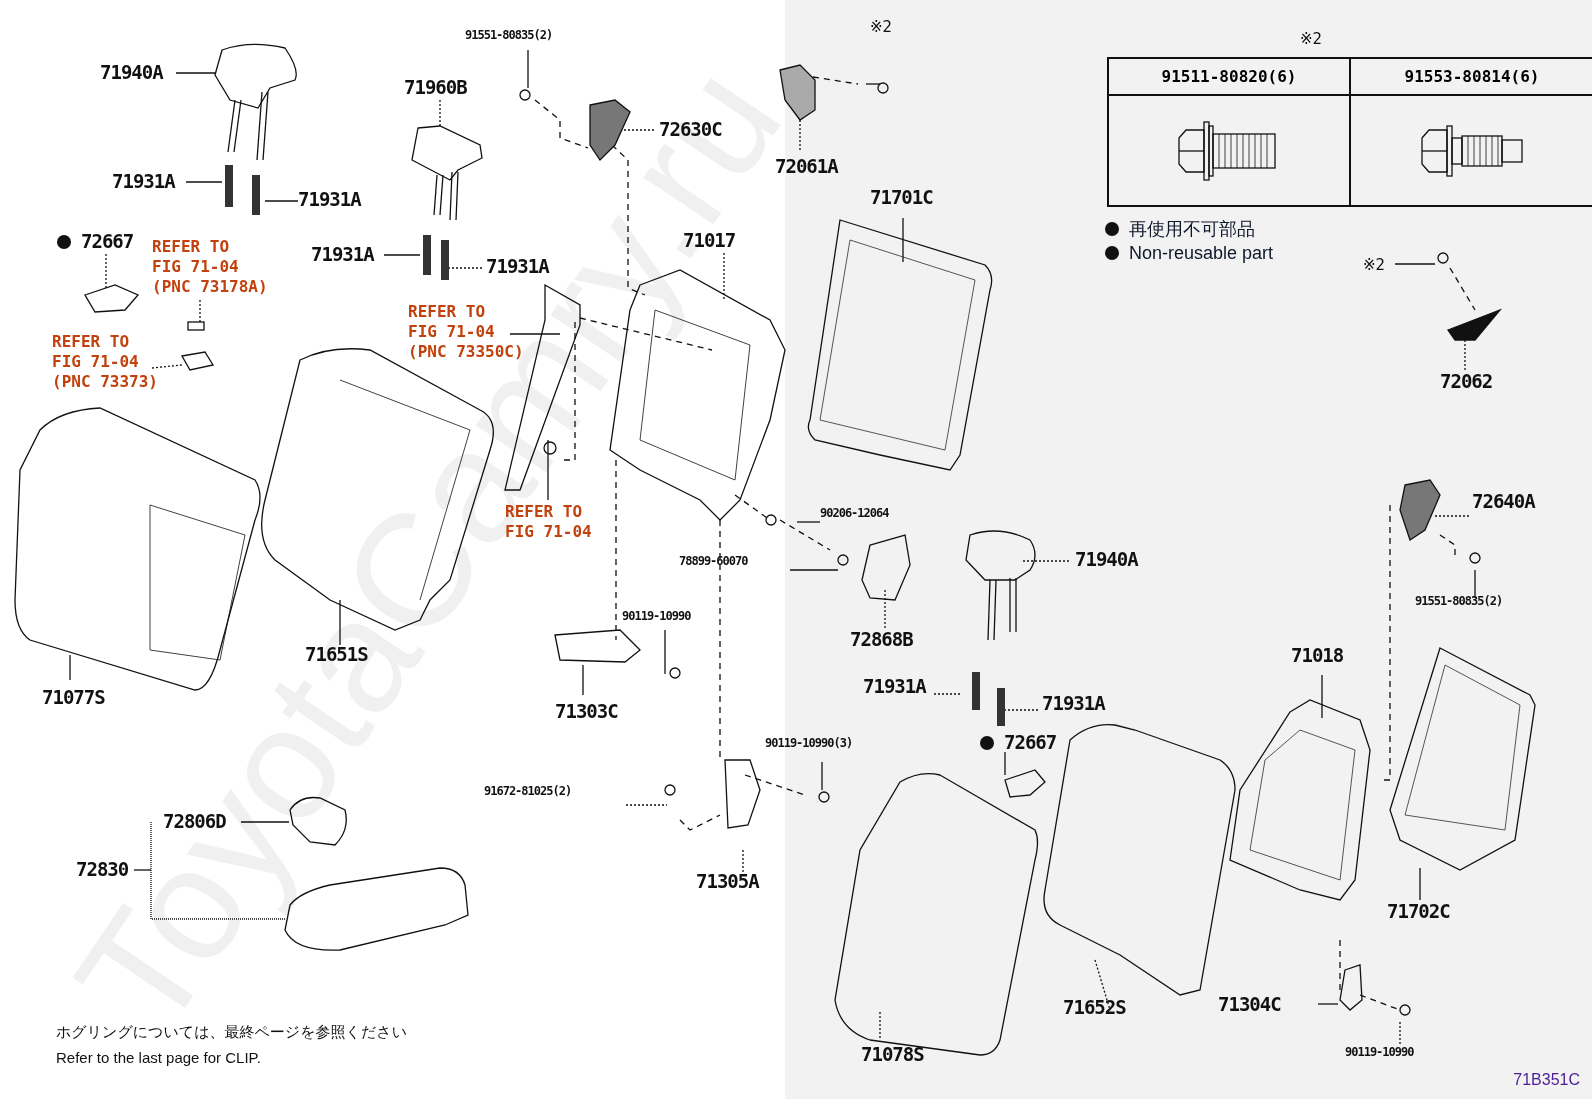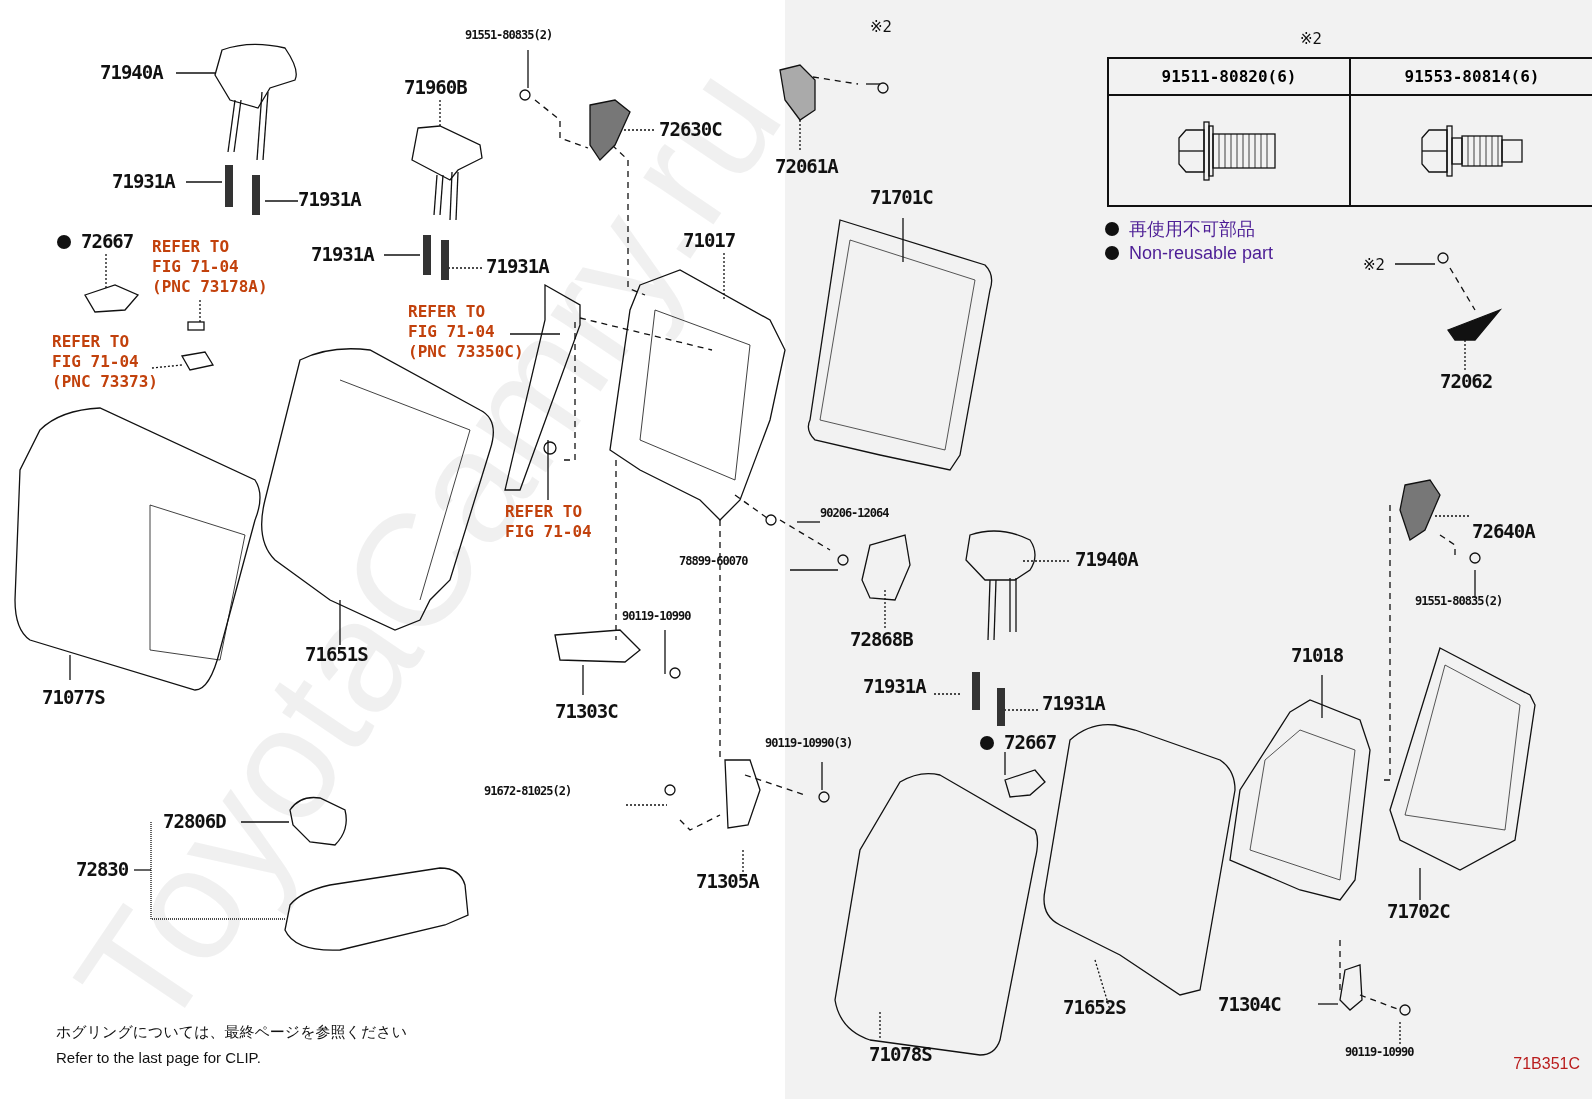--- a/index.html
+++ b/index.html
@@ -3,28 +3,28 @@
 <meta charset="utf-8">
 <style>
   html,body{margin:0;padding:0;}
   body{width:1592px;height:1099px;position:relative;overflow:hidden;background:#ffffff;font-family:"DejaVu Sans Condensed","DejaVu Sans",sans-serif;}
   .shade{position:absolute;left:785px;top:0;width:807px;height:1099px;background:#f2f2f2;}
   svg.art{position:absolute;left:0;top:0;}
   .lbl{position:absolute;font-family:"DejaVu Sans Mono",monospace;font-weight:bold;font-size:19px;color:#111;letter-spacing:-1px;white-space:nowrap;line-height:1;}
   .sm{font-size:12px;font-weight:bold;}
   .ref{position:absolute;font-family:"DejaVu Sans Mono",monospace;font-weight:bold;font-size:16px;color:#c2410c;white-space:pre;line-height:20px;}
   .note{position:absolute;font-family:"Liberation Sans",sans-serif;font-size:15px;color:#111;white-space:nowrap;}
-  .legend{position:absolute;font-family:"Liberation Sans",sans-serif;font-size:18px;color:#4c1d95;white-space:nowrap;}
+  .legend{position:absolute;font-family:"Liberation Sans",sans-serif;font-size:18px;color:#0f172a;white-space:nowrap;}
   .dot{display:inline-block;width:14px;height:14px;border-radius:50%;background:#111;margin-right:10px;vertical-align:-1px;}
   .tbl{position:absolute;left:1107px;top:57px;width:488px;height:150px;border:2px solid #111;box-sizing:border-box;display:grid;grid-template-columns:1fr 1fr;grid-template-rows:37px 1fr;}
   .tbl .th{border-bottom:2px solid #111;font-family:"DejaVu Sans Mono",monospace;font-weight:bold;font-size:16px;display:flex;align-items:center;justify-content:center;}
   .tbl .c1{border-right:2px solid #111;}
   .tbl .cell{display:flex;align-items:center;justify-content:center;}
   .mark{position:absolute;font-family:"DejaVu Sans",sans-serif;font-size:15px;color:#111;}
-  .code{position:absolute;right:12px;bottom:26px;font-family:"Liberation Sans",sans-serif;font-size:16px;color:#b91c1c;}
+  .code{position:absolute;right:12px;bottom:10px;font-family:"Liberation Sans",sans-serif;font-size:16px;color:#4c1d95;}
   .wm{position:absolute;left:40px;top:960px;transform-origin:left top;transform:rotate(-56deg);font-family:"Liberation Sans",sans-serif;font-size:160px;color:rgba(0,0,0,0.06);white-space:nowrap;}
 </style>
 </head>
 <body>
 
 <div class="shade"></div>
 <div class="wm">ToyotaCamry.ru</div>
 
 <svg class="art" width="1592" height="1099" viewBox="0 0 1592 1099" fill="none" stroke="#111" stroke-width="1.3">
 
@@ -219,25 +219,25 @@
 <div class="lbl" style="left:850px;top:630px;">72868B</div>
 <div class="lbl sm" style="left:765px;top:737px;">90119-10990(3)</div>
 <div class="lbl sm" style="left:484px;top:785px;">91672-81025(2)</div>
 <div class="lbl" style="left:696px;top:872px;text-align:center;">71305A</div>
 <div class="lbl" style="left:163px;top:812px;">72806D</div>
 <div class="lbl" style="left:76px;top:860px;">72830</div>
 <div class="lbl" style="left:1075px;top:550px;">71940A</div>
 <div class="lbl" style="left:863px;top:677px;">71931A</div>
 <div class="lbl" style="left:1042px;top:694px;">71931A</div>
 <div class="lbl" style="left:980px;top:733px;"><span class="dot"></span><span>72667</span></div>
-<div class="lbl" style="left:861px;top:1045px;margin-left:8px;">71078S</div>
+<div class="lbl" style="left:861px;top:1045px;">71078S</div>
 <div class="lbl" style="left:1063px;top:998px;">71652S</div>
 <div class="lbl" style="left:1291px;top:646px;">71018</div>
 <div class="lbl" style="left:1387px;top:902px;">71702C</div>
-<div class="lbl" style="left:1472px;top:522px;">72640A</div>
+<div class="lbl" style="left:1472px;top:492px;">72640A</div>
 <div class="lbl sm" style="left:1415px;top:595px;">91551-80835(2)</div>
 <div class="lbl" style="left:1218px;top:995px;text-align:right;">71304C</div>
 <div class="lbl sm" style="left:1345px;top:1046px;">90119-10990</div>
 <div class="lbl" style="left:1440px;top:372px;">72062</div>
 <div class="mark" style="left:1363px;top:256px;">※2</div>
 
 <div class="mark" style="left:1300px;top:30px;">※2</div>
 <div class="tbl">
   <div class="th c1">91511-80820(6)</div>
   <div class="th">91553-80814(6)</div>

